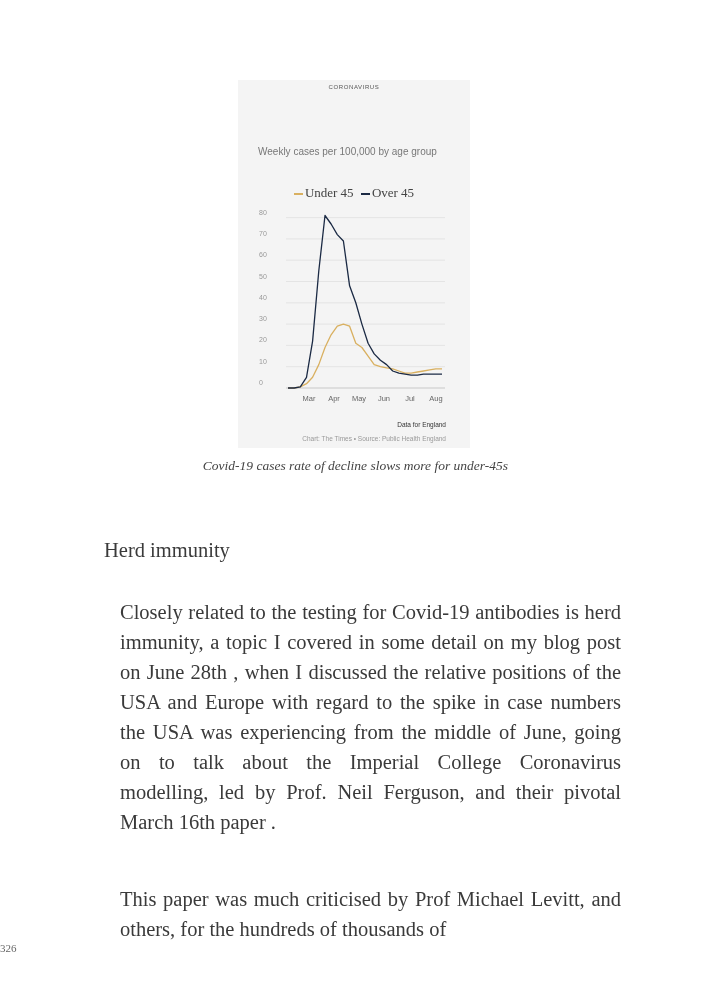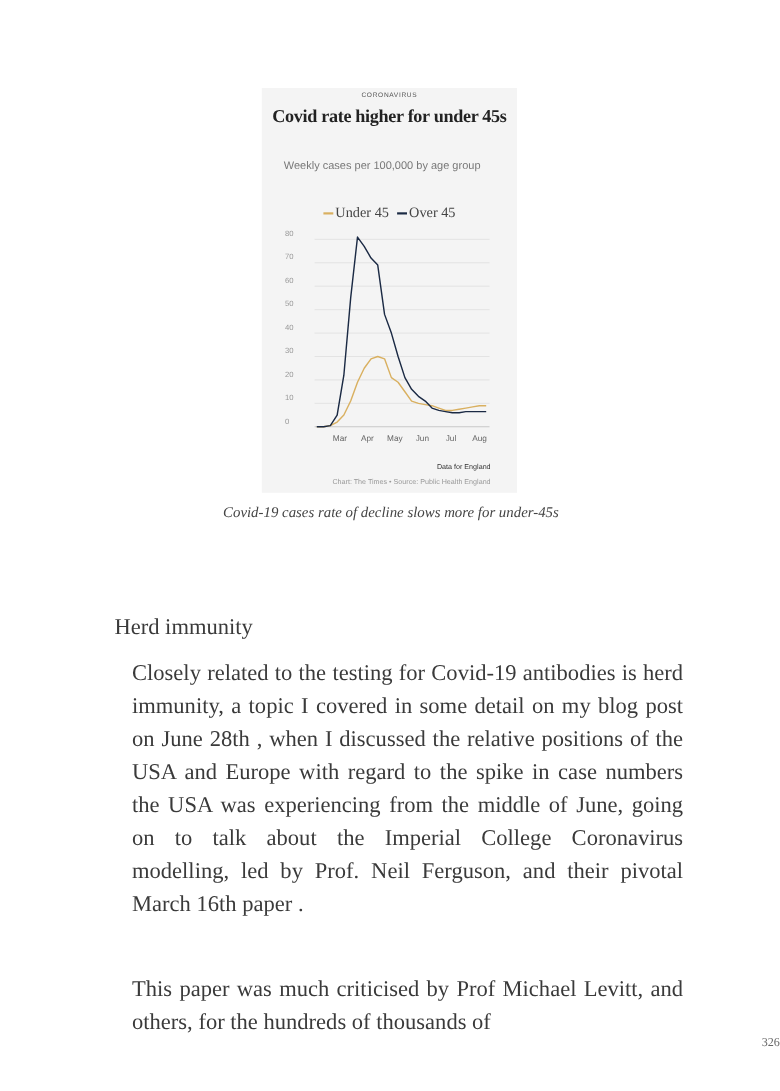--- a/index.html
+++ b/index.html
@@ -9,35 +9,34 @@
   .kicker { position: absolute; top: 4px; left: 0; width: 100%; text-align: center; font-family: "Liberation Sans", sans-serif; font-size: 6px; letter-spacing: 0.6px; color: #555; }
   .ctitle { position: absolute; top: 15px; left: 0; width: 100%; text-align: center; font-family: "Liberation Serif", serif; font-weight: bold; font-size: 16.5px; line-height: 21px; color: #222; letter-spacing: -0.3px; }
   .csub { position: absolute; top: 64px; left: 20px; width: 192px; font-family: "Liberation Sans", sans-serif; font-size: 10px; line-height: 15px; color: #777; }
   .legend { position: absolute; top: 105px; left: 0; width: 100%; text-align: center; font-family: Liberation Serif, serif; font-size: 13px; color: #444; }
   .legend .sw { display: inline-block; width: 9px; height: 1.5px; vertical-align: middle; margin-right: 2px; }
   .legend .item { margin: 0 2px; }
   svg.plot { position: absolute; left: 0; top: 125px; }
   .note1 { position: absolute; top: 341px; right: 24px; font-family: "Liberation Sans", sans-serif; font-size: 6.5px; color: #333; }
   .note2 { position: absolute; top: 355px; right: 24px; font-family: "Liberation Sans", sans-serif; font-size: 6.5px; color: #999; }
   .caption { position: absolute; left: 200px; top: 456px; width: 308px; text-align: right; font-family: "Liberation Serif", serif; font-style: italic; font-size: 13.5px; line-height: 20px; color: #444; }
-  .body-text { font-family: "Liberation Serif", serif; font-size: 20.5px; line-height: 30px; color: #3a3a3a; margin-top: 20px; }
+  .body-text { font-family: "Liberation Serif", serif; font-size: 20.5px; line-height: 30px; color: #3a3a3a; }
   .heading { position: absolute; left: 104px; top: 535px; }
   .para { position: absolute; left: 104px; width: 501px; text-align: justify; text-align-last: left; margin: 16px; }
   .p1 { top: 581px; }
   .p2 { top: 868px; }
-  .pageno { position: absolute; top: 942px; left: 0; width: 709px; text-align: right; font-family: "Liberation Serif", serif; font-size: 11px; color: #666; }
+  .pageno { position: absolute; top: 942px; left: 0; width: 709px; text-align: left; font-family: "Liberation Serif", serif; font-size: 11px; color: #666; }
 </style>
 </head>
 <body>
 
 <div class="page">
 
   <div class="figure">
     <div class="kicker">CORONAVIRUS</div>
-    <div class="ctitle">Covid rate higher for under 45s</div>
     <div class="csub">Weekly cases per 100,000 by age group</div>
     <div class="legend">
       <span class="item"><span class="sw" id="sw0" style="background: rgb(217, 176, 96);"></span><span>Under 45</span></span>
       <span class="item"><span class="sw" id="sw1" style="background: rgb(27, 42, 68);"></span><span>Over 45</span></span>
     </div>
     <svg class="plot" id="plot" width="232" height="210">
         <line x1="48" x2="207" y1="183" y2="183" stroke="#c8c8c8" stroke-width="1"></line>
         <text x="21" y="180" font-size="7" fill="#999" font-family="Liberation Sans, sans-serif">0</text>
         <line x1="48" x2="207" y1="161.7" y2="161.7" stroke="#e0e0e0" stroke-width="0.8"></line>
         <text x="21" y="158.7" font-size="7" fill="#999" font-family="Liberation Sans, sans-serif">10</text>

